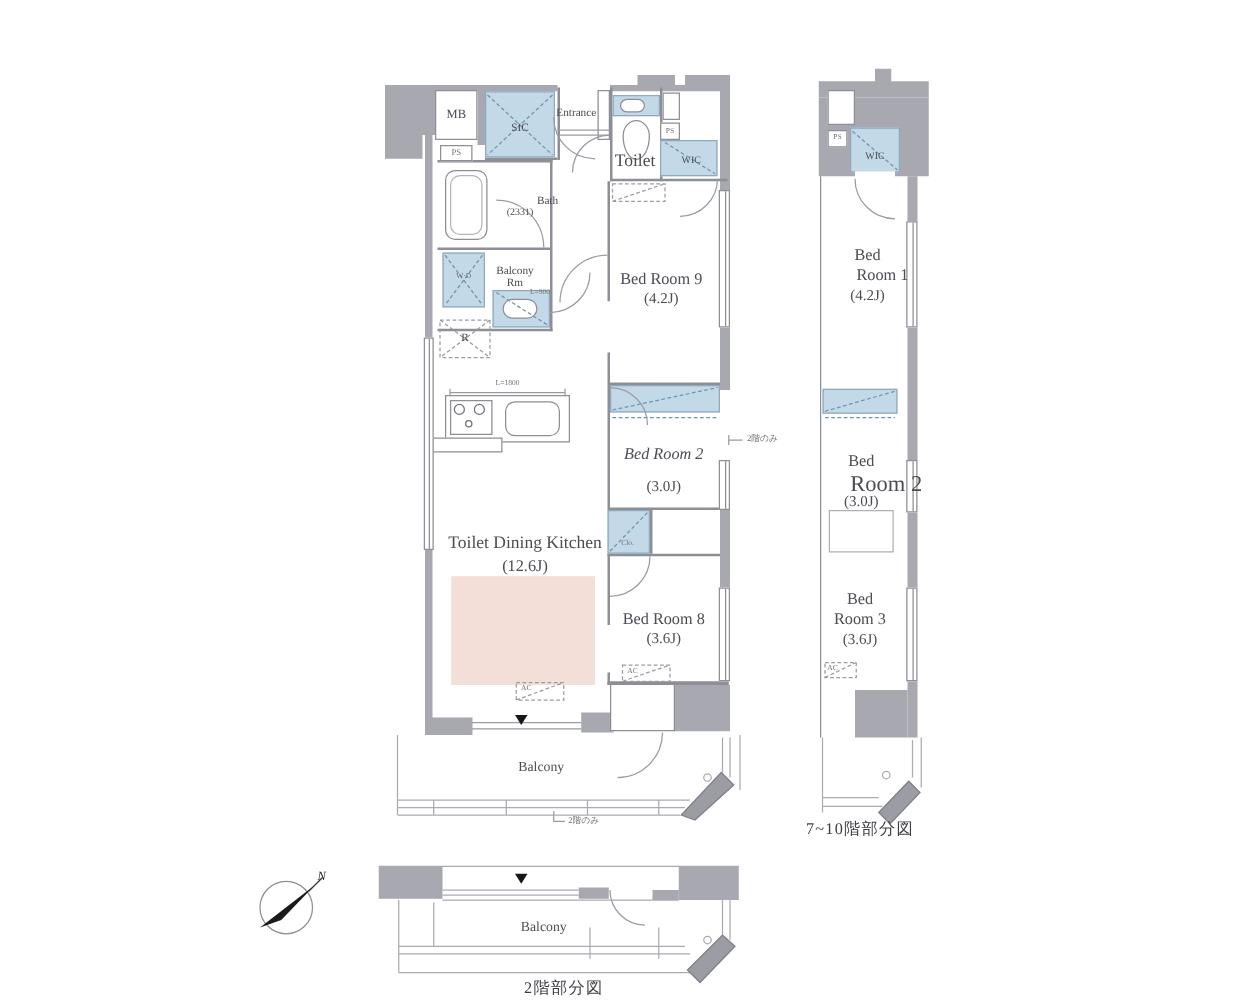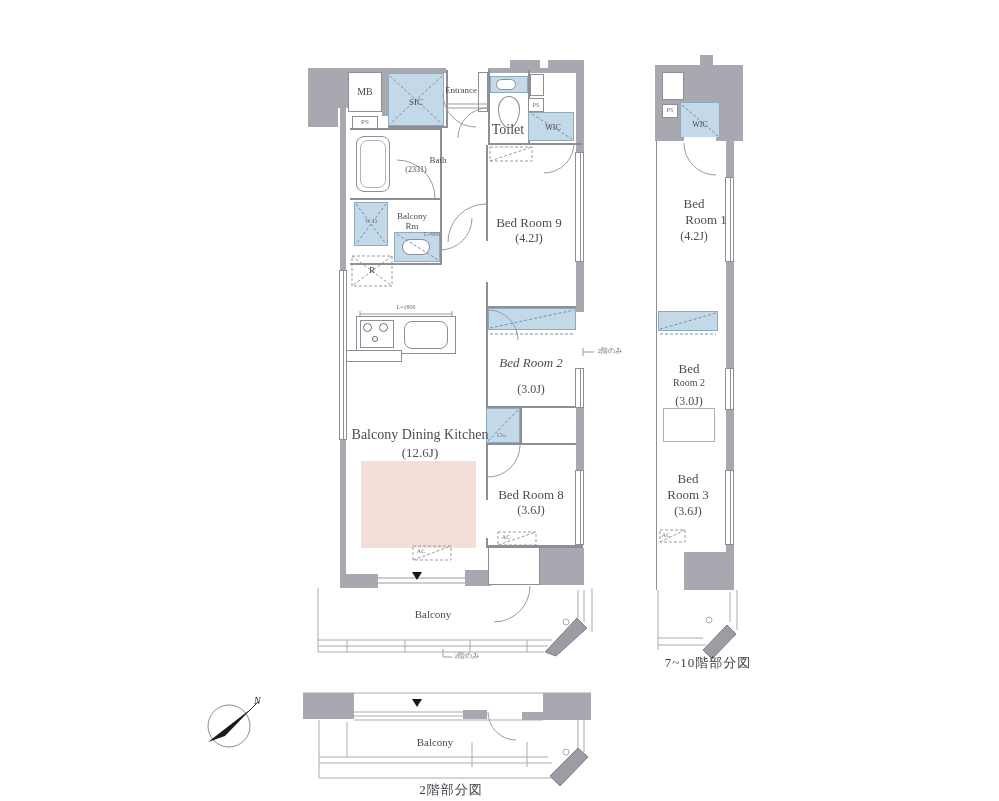--- a/index.html
+++ b/index.html
@@ -215,39 +215,39 @@
   <div class="lbl tiny" style="left:432px;top:231px;font-size:6px;">L=900</div>
   <div class="lbl tiny" style="left:371px;top:218px;font-size:6px;">W·D</div>
   <div class="lbl" style="left:372px;top:266px;font-size:9px;">R</div>
   <div class="lbl tiny" style="left:406px;top:304px;font-size:6px;">L=1800</div>
   <div class="lbl" style="left:529px;top:216px;font-size:13px;">Bed Room 9</div>
   <div class="lbl" style="left:529px;top:232px;font-size:12px;">(4.2J)</div>
   <div class="lbl" style="left:531px;top:356px;font-size:13px;font-style:italic;">Bed Room 2</div>
   <div class="lbl" style="left:531px;top:383px;font-size:12px;">(3.0J)</div>
   <div class="lbl" style="left:531px;top:488px;font-size:13px;">Bed Room 8</div>
   <div class="lbl" style="left:531px;top:504px;font-size:12px;">(3.6J)</div>
-  <div class="lbl" style="left:420px;top:428px;font-size:14px;">Balcony Dining Kitchen</div>
+  <div class="lbl" style="left:420px;top:428px;font-size:14px;">Toilet Dining Kitchen</div>
   <div class="lbl" style="left:420px;top:446px;font-size:13px;">(12.6J)</div>
   <div class="lbl tiny" style="left:502px;top:432px;font-size:6px;">Clo.</div>
   <div class="lbl tiny" style="left:421px;top:548px;font-size:6px;">AC</div>
   <div class="lbl tiny" style="left:506px;top:534px;font-size:6px;">AC</div>
   <div class="lbl" style="left:433px;top:609px;font-size:11px;">Balcony</div>
   <div class="lbl tiny" style="left:610px;top:348px;font-size:7px;">2階のみ</div>
   <div class="lbl tiny" style="left:467px;top:653px;font-size:7px;">2階のみ</div>
 
   <div class="lbl tiny" style="left:670px;top:107px;font-size:6px;">PS</div>
   <div class="lbl" style="left:700px;top:121px;font-size:8px;">WIC</div>
   <div class="lbl" style="left:694px;top:197px;font-size:13px;">Bed</div>
   <div class="lbl" style="left:694px;top:213px;font-size:13px;margin-left:12px;">Room 1</div>
   <div class="lbl" style="left:694px;top:230px;font-size:12px;">(4.2J)</div>
   <div class="lbl" style="left:689px;top:362px;font-size:13px;">Bed</div>
-  <div class="lbl" style="left:689px;top:378px;font-size:10px;">Room 2</div>
+  <div class="lbl" style="left:709px;top:378px;font-size:18px;">Room 2</div>
   <div class="lbl" style="left:689px;top:395px;font-size:12px;">(3.0J)</div>
   <div class="lbl" style="left:688px;top:472px;font-size:13px;">Bed</div>
   <div class="lbl" style="left:688px;top:488px;font-size:13px;">Room 3</div>
   <div class="lbl" style="left:688px;top:505px;font-size:12px;">(3.6J)</div>
   <div class="lbl tiny" style="left:666px;top:532px;font-size:6px;">AC</div>
-  <div class="lbl cap" style="left:708px;top:656px;font-size:13px;">7~10階部分図</div>
+  <div class="lbl cap" style="left:688px;top:656px;font-size:13px;">7~10階部分図</div>
 
   <div class="lbl" style="left:435px;top:737px;font-size:11px;">Balcony</div>
   <div class="lbl cap" style="left:451px;top:783px;font-size:13px;">2階部分図</div>
 
 </div>
 
 </body></html>

